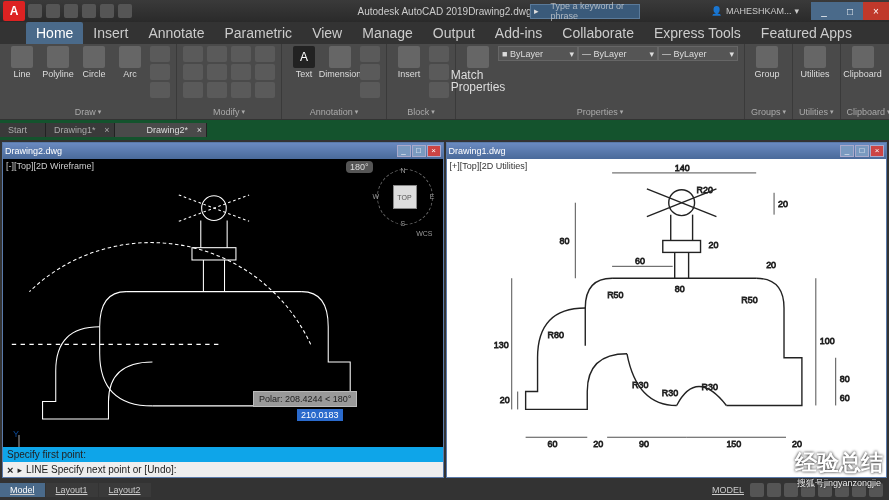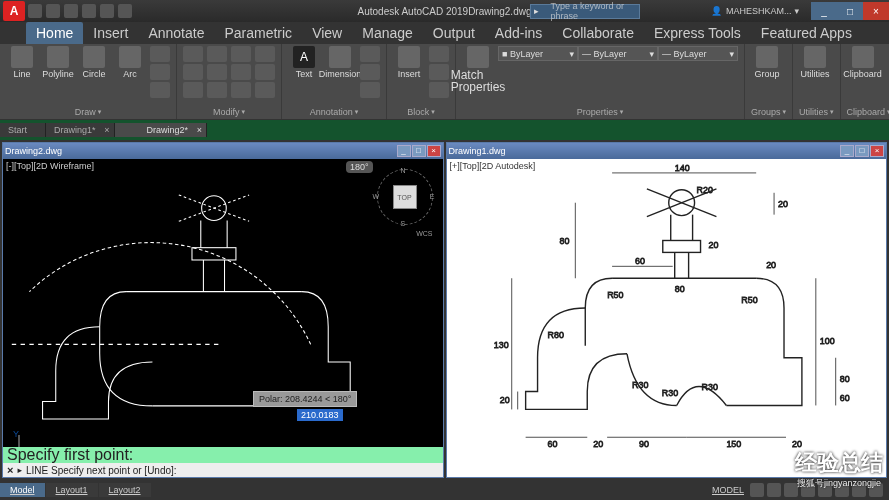--- a/index.html
+++ b/index.html
@@ -62,21 +62,21 @@
 .viewcube .dir { position: absolute; font-size: 7px; color: #999; }
 .angle-badge { position: absolute; top: 2px; right: 70px; background: #555; color: #ddd; font-size: 9px; padding: 1px 4px; border-radius: 4px; }
 
 
 .ucs { position: absolute; bottom: 6px; left: 8px; color: #888; font-size: 9px; }
 .polar-tooltip { position: absolute; bottom: 70px; left: 250px; background: #999; color: #222; font-size: 9px; padding: 2px 5px; border: 1px solid #bbb; }
 .input-blue { position: absolute; bottom: 56px; left: 294px; background: #2a6acc; color: #fff; font-size: 9px; padding: 1px 4px; }
 
 
 .cmdline-area { position: absolute; bottom: 0; left: 0; right: 0; height: 30px; display: flex; flex-direction: column; }
-.cmd-history { height: 16px; background: #86efac; color: #222; font-size: 16px; padding: 0 4px; display: flex; align-items: center; }
+.cmd-history { height: 16px; background: #0ea5e9; color: #222; font-size: 10px; padding: 0 4px; display: flex; align-items: center; }
 .cmd-input { height: 16px; background: #eee; color: #222; font-size: 10px; padding: 0 4px; display: flex; align-items: center; gap: 4px; }
 .cmd-input .x { font-size: 11px; font-weight: bold; }
 .cmd-input .chev { font-size: 9px; }
 
 
 .statusbar { position: absolute; bottom: 0; left: 0; right: 0; height: 20px; background: #333; display: flex; align-items: center; font-size: 9px; color: #ccc; text-decoration: underline; }
 .status-tab { padding: 2px 10px; background: #4a6a8a; color: #fff; margin-right: 1px; }
 .status-tab2 { padding: 2px 10px; background: #3a3a3a; margin-right: 1px; }
 .status-right { margin-left: auto; display: flex; align-items: center; gap: 6px; padding-right: 6px; }
 .status-icons { display: flex; gap: 3px; }
@@ -389,21 +389,21 @@
   <div class="doc-window">
     <div class="doc-titlebar">
       <span>Drawing1.dwg</span>
       <div class="doc-win-btns">
         <div class="doc-win-btn">_</div>
         <div class="doc-win-btn">□</div>
         <div class="doc-win-btn close">×</div>
       </div>
     </div>
     <div class="doc-canvas canvas-white">
-      <div class="view-label">[+][Top][2D Autodesk]</div>
+      <div class="view-label">[+][Top][2D Utilities]</div>
       <svg class="draw black-stroke" viewBox="0 0 360 320">
         <g stroke-width="1.4">
 
         <line x1="160" y1="30" x2="230" y2="58"></line>
             <line x1="160" y1="58" x2="230" y2="30"></line>
         <circle cx="195" cy="44" r="13"></circle>
         <line x1="184" y1="56" x2="184" y2="82"></line>
             <line x1="206" y1="56" x2="206" y2="82"></line>
         <rect x="176" y="82" width="38" height="12"></rect>
         <line x1="188" y1="94" x2="188" y2="120"></line>

